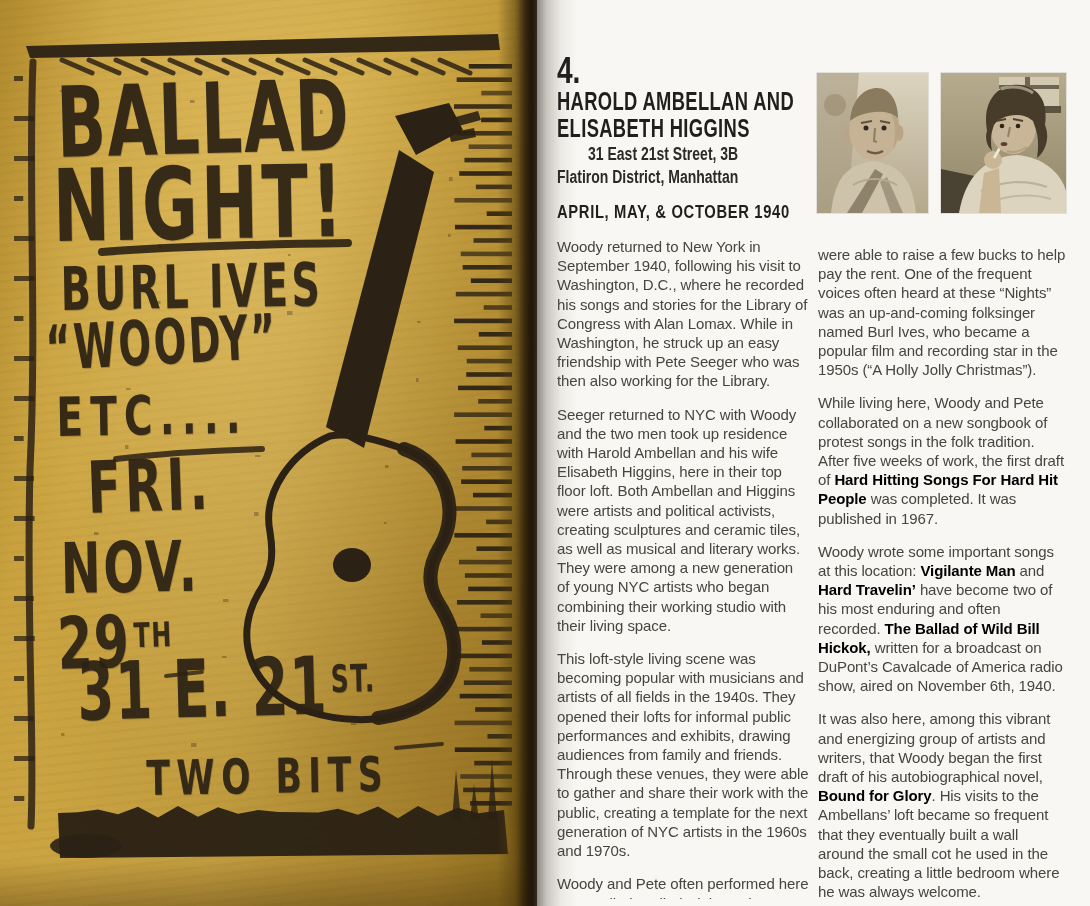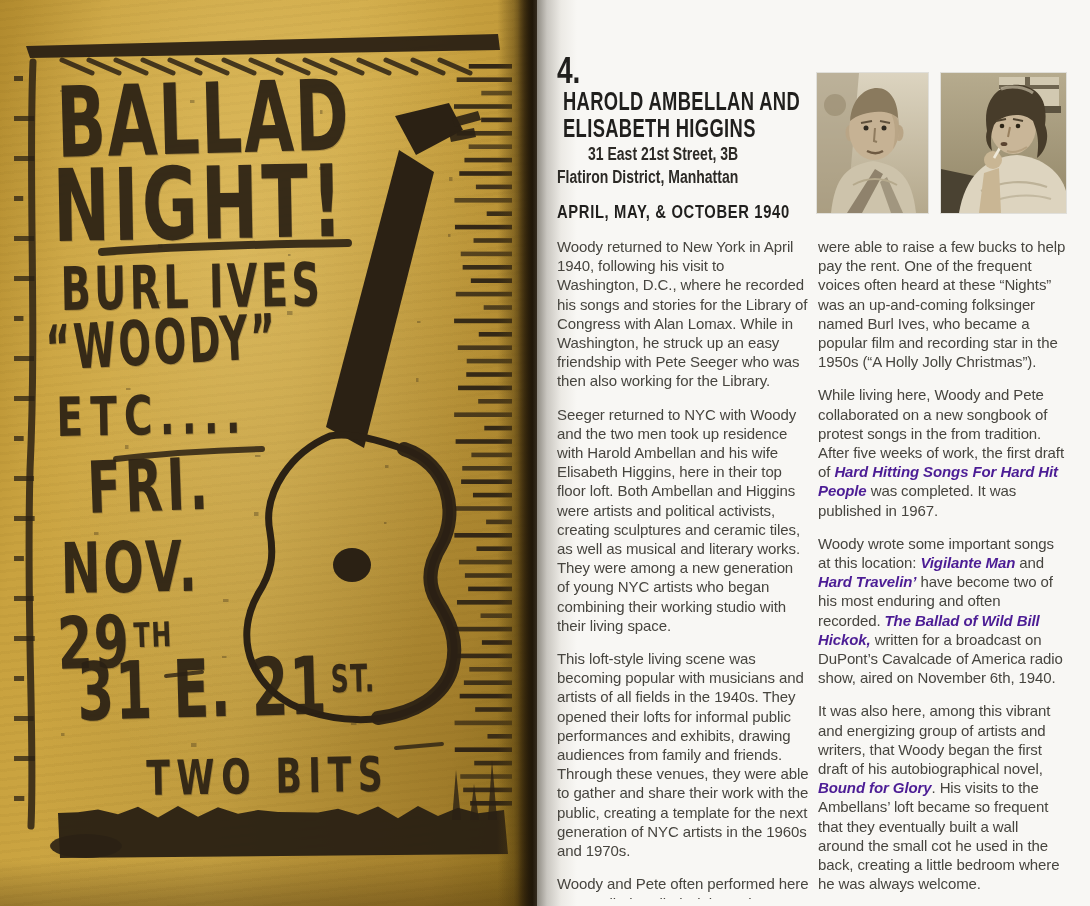--- a/index.html
+++ b/index.html
@@ -51,40 +51,40 @@
   .gutter{position:absolute;left:498px;top:0;width:44px;height:906px;
     background:linear-gradient(90deg, rgba(40,28,8,0) 0%, rgba(40,28,8,.25) 45%, #201709 78%, #4a4136 100%);}
 
   
   .right-page{position:absolute;left:537px;top:0;width:553px;height:906px;background:var(--page-bg);}
   .right-page::before{content:'';position:absolute;left:0;top:0;width:40px;height:100%;
     background:linear-gradient(90deg,#8f8b83 0,#c9c6c0 10px,#eceae5 24px, rgba(248,247,244,0) 40px);}
 
   .chapter-number{position:absolute;left:20px;top:50px;font-size:36px;font-weight:bold;
     color:var(--heading-text);transform:scaleX(.78);transform-origin:left top;letter-spacing:0;}
-  .title-block{position:absolute;left:20px;top:88px;color:var(--heading-text);margin-left:6px;}
+  .title-block{position:absolute;left:20px;top:88px;color:var(--heading-text);}
   .title-line{font-size:25.5px;font-weight:bold;line-height:27px;transform:scaleX(.72);
     transform-origin:left top;white-space:nowrap;letter-spacing:.5px;}
   .addr-block{position:absolute;left:20px;top:143px;color:#2c2a26;text-align:right;}
   .addr-line{font-size:17.5px;font-weight:bold;line-height:23px;transform:scaleX(.80);
     transform-origin:left top;white-space:nowrap;}
   .date-heading{position:absolute;left:20px;top:202px;font-size:18px;font-weight:bold;
     color:var(--heading-text);letter-spacing:.8px;transform:scaleX(.82);transform-origin:left top;white-space:nowrap;}
 
   .photos-row{position:absolute;left:280px;top:73px;width:260px;height:142px;}
   .photo{position:absolute;top:0;height:140px;box-shadow:0 0 0 1px rgba(60,50,30,.12);}
   .photo.p1{left:0;width:111px;}
   .photo.p2{left:124px;width:125px;}
 
   .text-col{position:absolute;top:237px;max-height:662px;overflow:hidden;
     font-size:15px;line-height:19.2px;letter-spacing:-.1px;color:var(--body-text);}
   .col1{left:20px;width:252px;}
-  .col2{left:281px;width:248px;}
+  .col2{left:281px;width:248px;margin-top:8px;}
   .para{margin:0 0 14px 0;}
-  .run-b{font-weight:bold;color:#4c1d95;font-style:italic;}
+  .run-b{font-weight:bold;color:#000000;}
   .run-i{}
 </style>
 </head>
 <body>
 
 <div class="book">
 
   <div class="left-page">
     <svg id="poster-svg" width="537" height="906" viewBox="0 0 537 906">
 
@@ -334,26 +334,26 @@
         <path d="M72,46 L82,48" stroke="#4f4330" stroke-width="2" fill="none"></path>
         <circle cx="61" cy="53" r="2.3" fill="#2c2517"></circle>
         <circle cx="77" cy="53" r="2.3" fill="#2c2517"></circle>
         <path d="M69,54 L67,64" stroke="#987f5e" stroke-width="2" fill="none"></path>
         <ellipse cx="63" cy="71" rx="3.4" ry="2" fill="#5a4431"></ellipse>
         <path d="M66,78 C72,80 80,78 86,74" stroke="#a8936f" stroke-width="2" fill="none" opacity=".6"></path>
       </svg>
     </div>
 
     <div class="text-col col1">
-      <p class="para"><span>Woody returned to New York in April 1940, following his visit to Washington, D.C., where he recorded his songs and stories for the Library of Congress with Alan Lomax. While in Washington, he struck up an easy friendship with Pete Seeger who was then also working for the Library.</span></p>
+      <p class="para"><span>Woody returned to New York in September 1940, following his visit to Washington, D.C., where he recorded his songs and stories for the Library of Congress with Alan Lomax. While in Washington, he struck up an easy friendship with Pete Seeger who was then also working for the Library.</span></p>
       <p class="para"><span>Seeger returned to NYC with Woody and the two men took up residence with Harold Ambellan and his wife Elisabeth Higgins, here in their top floor loft. Both Ambellan and Higgins were artists and political activists, creating sculptures and ceramic tiles, as well as musical and literary works. They were among a new generation of young NYC artists who began combining their working studio with their living space.</span></p>
       <p class="para"><span>This loft-style living scene was becoming popular with musicians and artists of all fields in the 1940s. They opened their lofts for informal public performances and exhibits, drawing audiences from family and friends. Through these venues, they were able to gather and share their work with the public, creating a template for the next generation of NYC artists in the 1960s and 1970s.</span></p>
       <p class="para"><span>Woody and Pete often performed here at so-called “Ballad Nights” where they</span></p>
     </div>
 
     <div class="text-col col2">
       <p class="para"><span>were able to raise a few bucks to help pay the rent. One of the frequent voices often heard at these “Nights” was an up-and-coming folksinger named Burl Ives, who became a popular film and recording star in the 1950s (“A Holly Jolly Christmas”).</span></p>
-      <p class="para"><span>While living here, Woody and Pete collaborated on a new songbook of protest songs in the from tradition. After five weeks of work, the first draft of </span><span class="run-b">Hard Hitting Songs For Hard Hit People</span><span> was completed. It was published in 1967.</span></p>
+      <p class="para"><span>While living here, Woody and Pete collaborated on a new songbook of protest songs in the folk tradition. After five weeks of work, the first draft of </span><span class="run-b">Hard Hitting Songs For Hard Hit People</span><span> was completed. It was published in 1967.</span></p>
       <p class="para"><span>Woody wrote some important songs at this location: </span><span class="run-b">Vigilante Man</span><span> and </span><span class="run-b">Hard Travelin’</span><span> have become two of his most enduring and often recorded. </span><span class="run-b">The Ballad of Wild Bill Hickok,</span><span> written for a broadcast on DuPont’s </span><span class="run-i">Cavalcade of America</span><span> radio show, aired on November 6th, 1940.</span></p>
       <p class="para"><span>It was also here, among this vibrant and energizing group of artists and writers, that Woody began the first draft of his autobiographical novel, </span><span class="run-b">Bound for Glory</span><span>. His visits to the Ambellans’ loft became so frequent that they eventually built a wall around the small cot he used in the back, creating a little bedroom where he was always welcome.</span></p>
     </div>
   </div>
 </div>
 
 </body></html>

